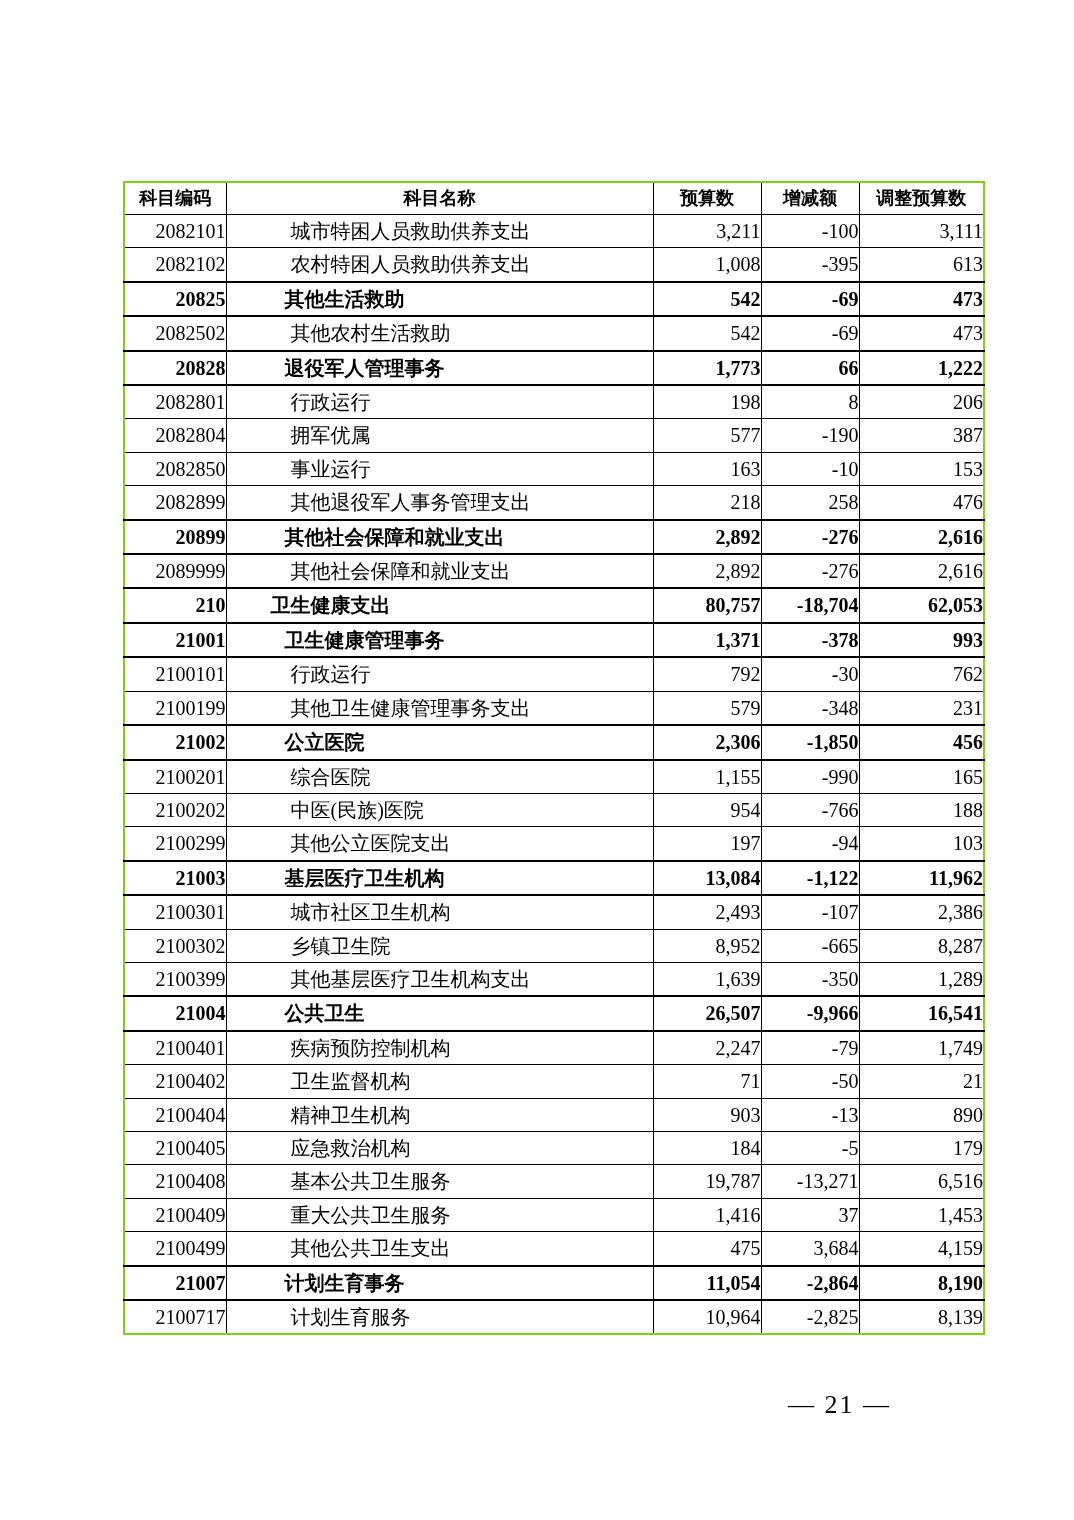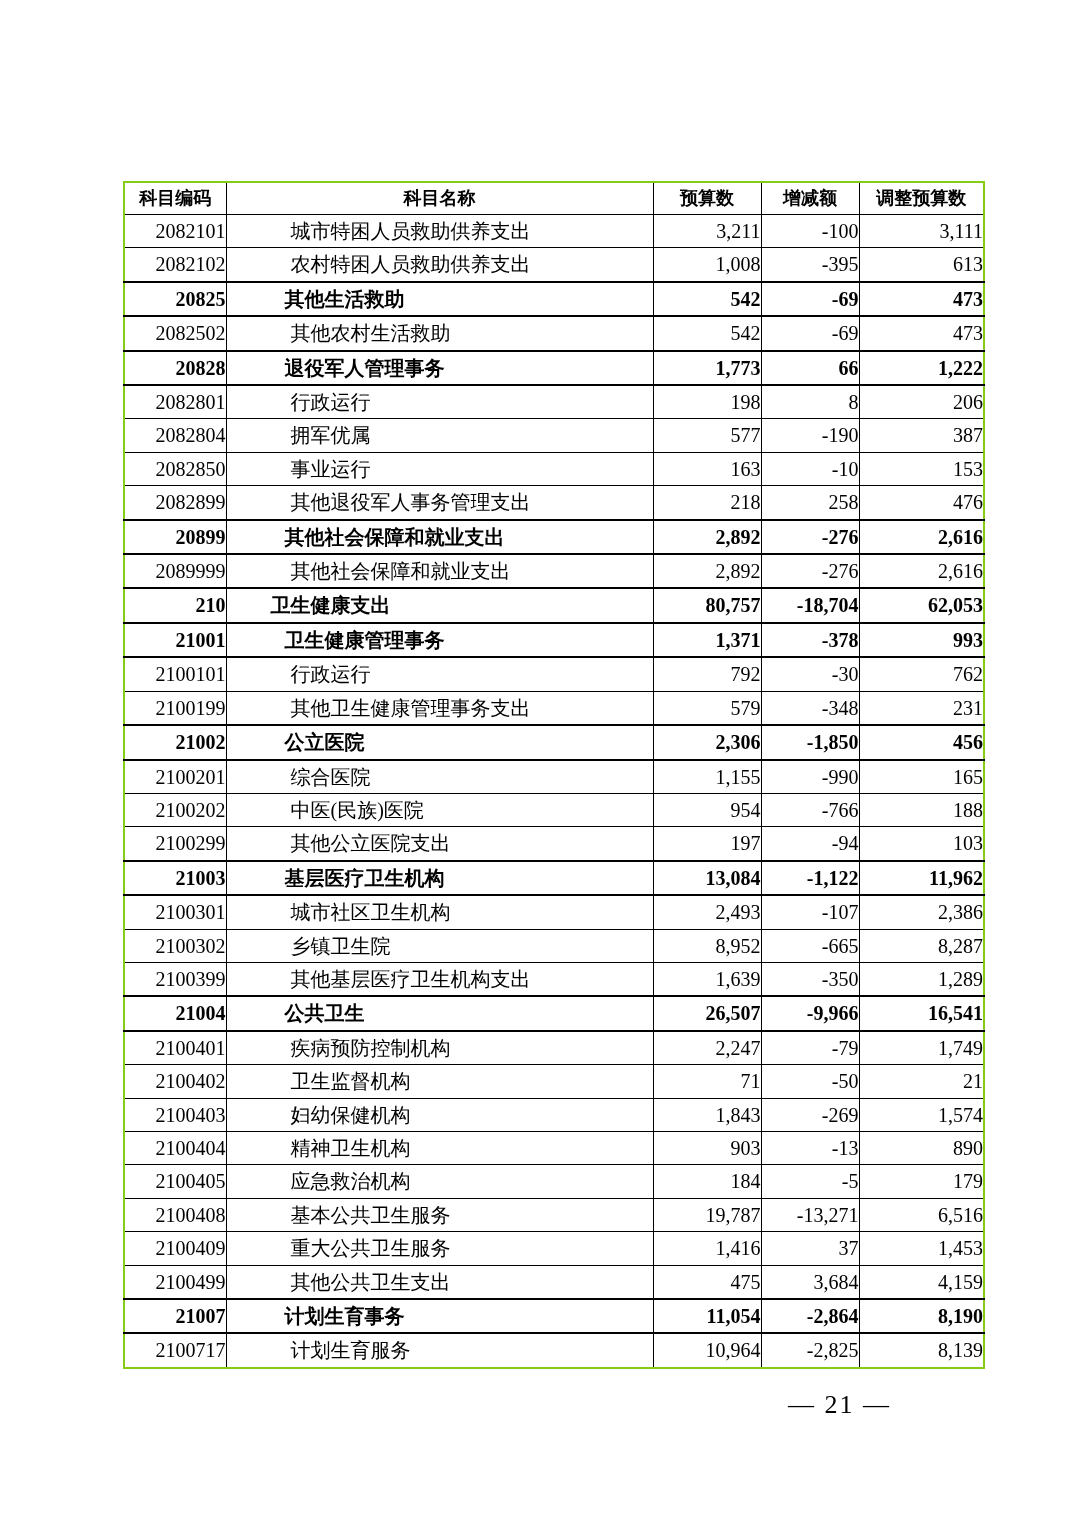--- a/index.html
+++ b/index.html
@@ -273,27 +273,20 @@
           <td class="col-num">1,749</td>
         </tr>
         <tr>
           <td class="col-code">2100402</td>
           <td class="col-name indent-3">卫生监督机构</td>
           <td class="col-num">71</td>
           <td class="col-num">-50</td>
           <td class="col-num">21</td>
         </tr>
         <tr>
-          <td class="col-code">2100403</td>
-          <td class="col-name indent-3">妇幼保健机构</td>
-          <td class="col-num">1,843</td>
-          <td class="col-num">-269</td>
-          <td class="col-num">1,574</td>
-        </tr>
-        <tr>
           <td class="col-code">2100404</td>
           <td class="col-name indent-3">精神卫生机构</td>
           <td class="col-num">903</td>
           <td class="col-num">-13</td>
           <td class="col-num">890</td>
         </tr>
         <tr>
           <td class="col-code">2100405</td>
           <td class="col-name indent-3">应急救治机构</td>
           <td class="col-num">184</td>

